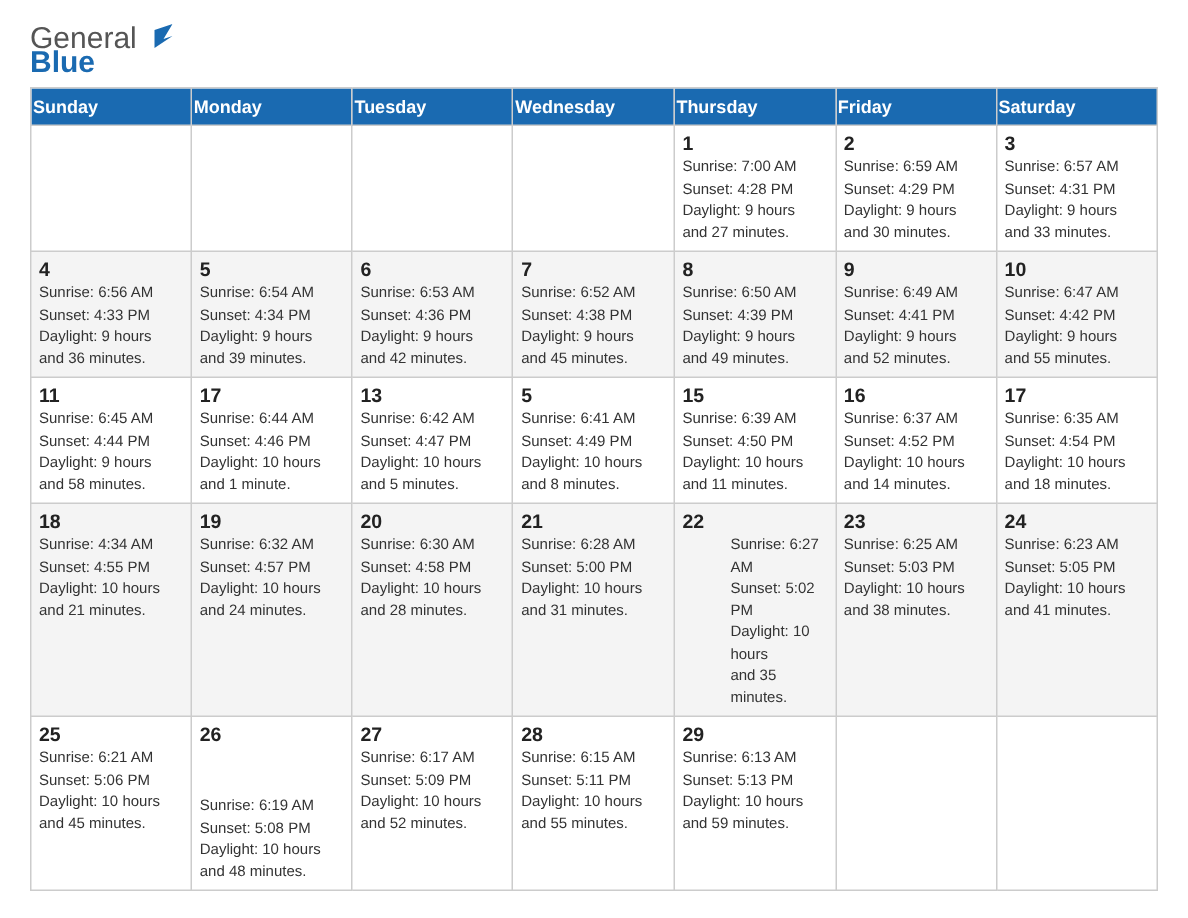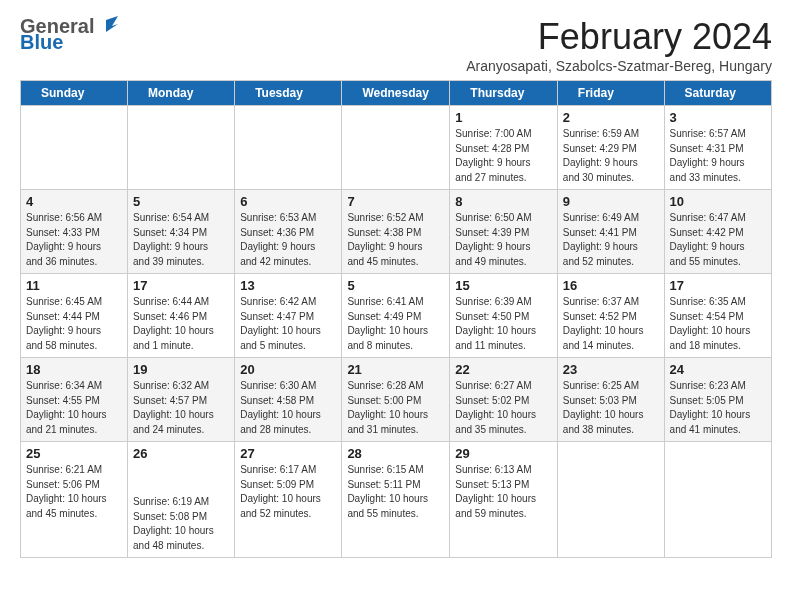--- a/index.html
+++ b/index.html
@@ -40,21 +40,21 @@
     .calendar {
       width: 100%;
       border-collapse: collapse;
       margin-top: 6px;
     }
     .calendar th {
       background-color: #1a6ab1;
       color: #fff;
       font-size: 12px;
       font-weight: bold;
-      padding: 5px 20px;
+      padding: 5px 1px;
       text-align: left;
       border: 1px solid #ccc;
     }
     .calendar td {
       border: 1px solid #ccc;
       vertical-align: top;
       padding: 4px 5px;
       width: 108px;
       min-height: 80px;
       font-size: 10.5px;
@@ -80,30 +80,26 @@
     .row-white td {
       background-color: #fff;
     }
   </style>
 </head>
 <body>
 
 <div class="header-section">
   <div class="logo">
     <div style="display:flex; align-items:center; gap:2px;">
-      <span style="color:#555; font-size:20px; font-weight:bold;">General</span>
+      <span style="color:#555; font-size:20px; font-weight:normal;">General</span>
       <svg width="22" height="20" viewBox="0 0 22 20">
         <polygon points="10,4 22,0 16,10 22,8 10,16" fill="#1a6ab1"></polygon>
       </svg>
     </div>
     <span style="color:#1a6ab1; font-size:20px; font-weight:bold; margin-top:-4px;text-align:center;">Blue</span>
-  </div>
-  <div class="title-block">
-    <div class="month-title">February 2024</div>
-    <div class="subtitle">Aranyosapati, Szabolcs-Szatmar-Bereg, Hungary</div>
   </div>
 </div>
 
 <table class="calendar">
   <thead>
     <tr>
     <th>Sunday</th>
         <th>Monday</th>
         <th>Tuesday</th>
         <th>Wednesday</th>
@@ -238,21 +234,21 @@
           <div class="day-number">17</div>
           <div class="day-info" style="white-space: pre-line;">Sunrise: 6:35 AM
 Sunset: 4:54 PM
 Daylight: 10 hours
 and 18 minutes.</div>
         </td>
       </tr>
       <tr class="row-shaded">
         <td>
           <div class="day-number">18</div>
-          <div class="day-info" style="white-space: pre-line;">Sunrise: 6:34 AM
+          <div class="day-info" style="white-space: pre-line;">Sunrise: 4:34 AM
 Sunset: 4:55 PM
 Daylight: 10 hours
 and 21 minutes.</div>
         </td>
         <td>
           <div class="day-number">19</div>
           <div class="day-info" style="white-space: pre-line;">Sunrise: 6:32 AM
 Sunset: 4:57 PM
 Daylight: 10 hours
 and 24 minutes.</div>
@@ -266,21 +262,21 @@
         </td>
         <td>
           <div class="day-number">21</div>
           <div class="day-info" style="white-space: pre-line;">Sunrise: 6:28 AM
 Sunset: 5:00 PM
 Daylight: 10 hours
 and 31 minutes.</div>
         </td>
         <td>
           <div class="day-number">22</div>
-          <div class="day-info" style="white-space: pre-line;">Sunrise: 6:27 AM
+          <div class="day-info" style="white-space: pre-line; margin-left: 32px;">Sunrise: 6:27 AM
 Sunset: 5:02 PM
 Daylight: 10 hours
 and 35 minutes.</div>
         </td>
         <td>
           <div class="day-number">23</div>
           <div class="day-info" style="white-space: pre-line;">Sunrise: 6:25 AM
 Sunset: 5:03 PM
 Daylight: 10 hours
 and 38 minutes.</div>

